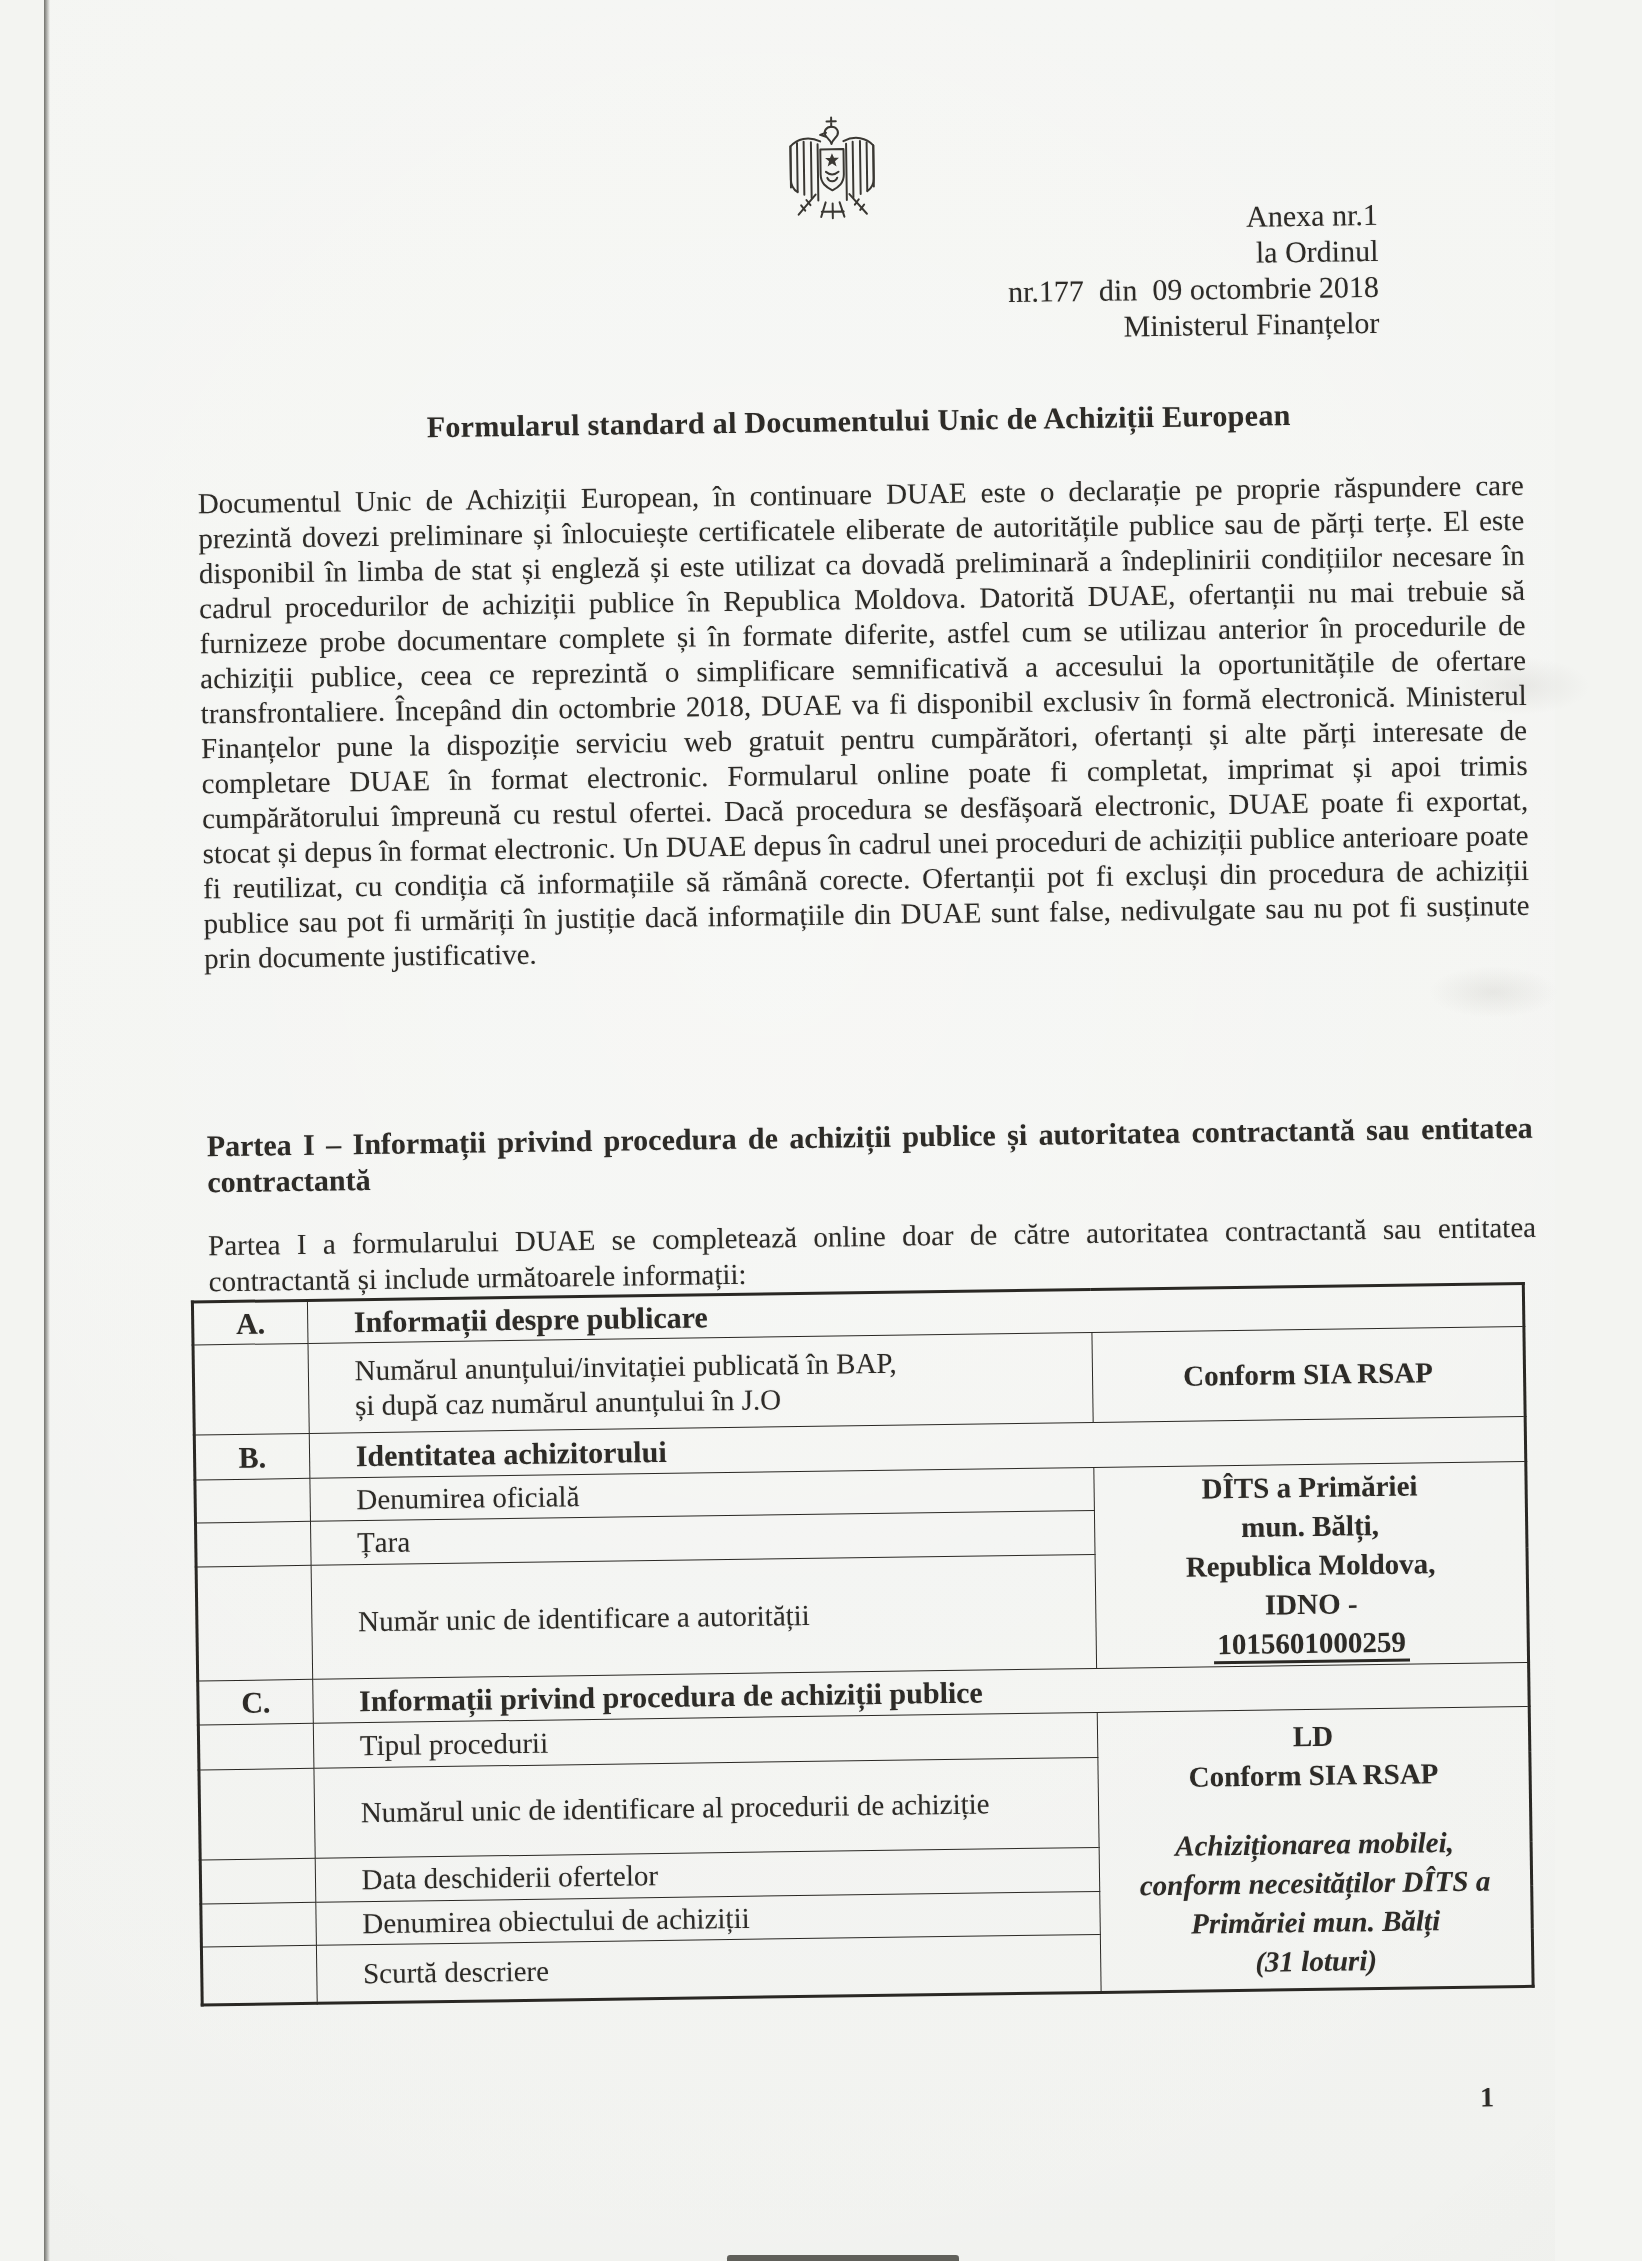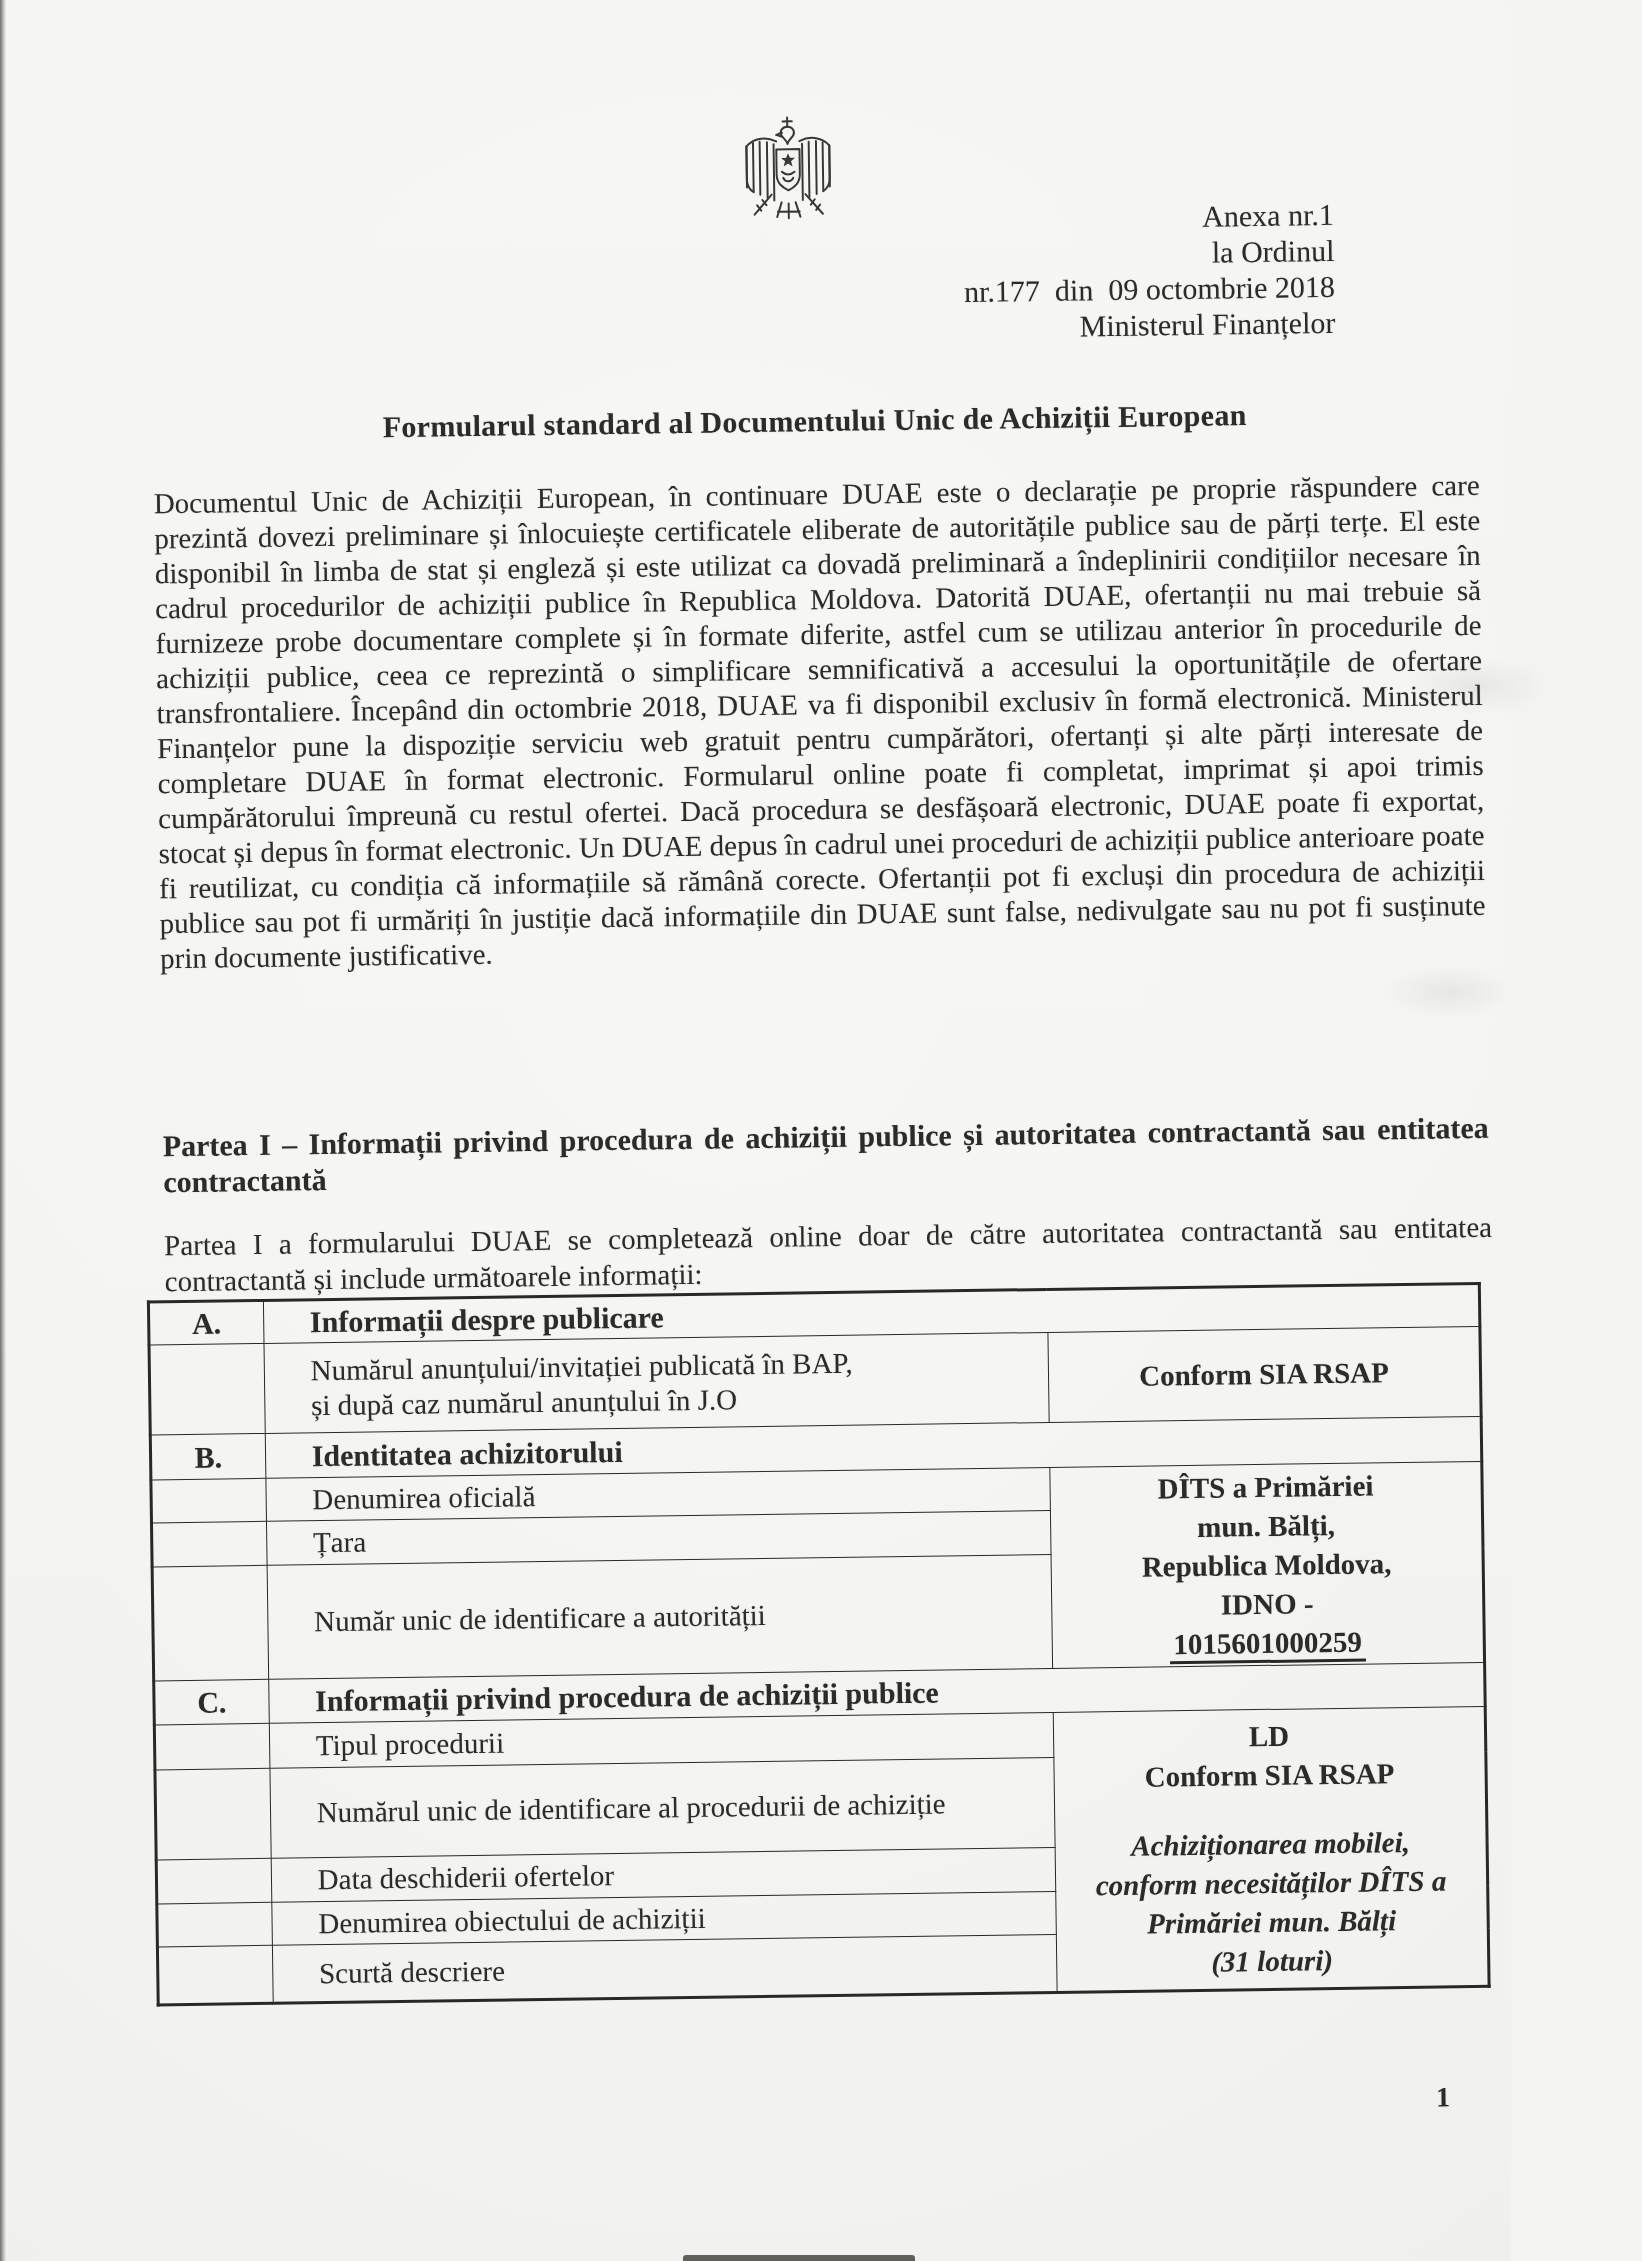--- a/index.html
+++ b/index.html
@@ -10,20 +10,21 @@
     font-family: "Liberation Serif", "DejaVu Serif", serif;
     color: #2d2b27;
     overflow: hidden;
   }
   .page {
     position: relative;
     width: 1511px; height: 2261px;
     background:
       radial-gradient(150% 120% at 48% 40%, rgba(255,255,255,0.35) 0%, rgba(0,0,0,0) 55%, rgba(70,70,62,0.07) 100%),
       linear-gradient(#f4f5f2, #f1f2ef);
+    margin-left: 44px;
   }
   .edge-left {
     position: absolute; left: 0; top: 0; width: 6.4px; height: 100%;
     background: linear-gradient(to right, rgba(70,70,64,0.75), rgba(70,70,64,0));
   }
   .edge-bottom {
     position: absolute; left: 683px; bottom: 0; width: 232px; height: 5.8px;
     background: rgba(60,59,52,0.8); border-radius: 3.2px 3.2px 0 0;
   }
   .smudge {

